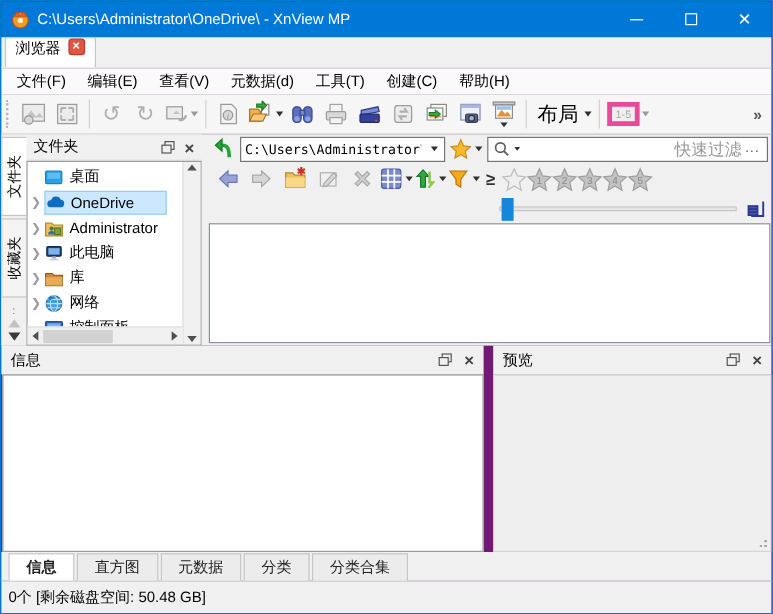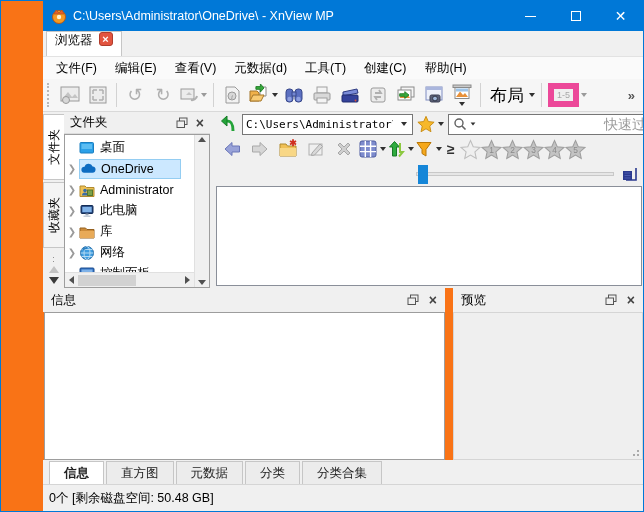--- a/index.html
+++ b/index.html
@@ -1,17 +1,17 @@
 <!DOCTYPE html>
 <html><head>
 <meta charset="utf-8">
 <style>
   * { margin:0; padding:0; box-sizing:border-box; }
   html,body { width:644px; height:512px; font-family:"Liberation Sans",sans-serif; font-size:12px; color:#000; }
-  .window { position:relative; width:644px; height:512px; border:1px solid #0078d7; background:#f97316; display:flex; flex-direction:column; overflow:hidden;padding-left:42px; }
+  .window { position:relative; width:644px; height:512px; border:1px solid #0078d7; background:#701a75; display:flex; flex-direction:column; overflow:hidden; }
 
   
   .titlebar { height:30px; background:#0078d7; display:flex; align-items:center; flex-shrink:0; }
   .titlebar .logo { width:16px; height:16px; margin:0 6px 0 8px; }
   .titlebar .title { color:#fff; font-size:12.5px; flex:1; white-space:nowrap; overflow:hidden; }
   .wbtns { display:flex; height:30px; }
   .wbtn { width:45px; height:30px; display:flex; align-items:center; justify-content:center; color:#fff; }
   .min-glyph { width:11px; height:1px; background:#fff; }
   .max-glyph { width:10px; height:10px; border:1px solid #fff; }
   .close-glyph { font-size:14px; line-height:1; }
@@ -27,21 +27,21 @@
 
   
   .toolbar { height:33px; background:#f6f6f6; border-bottom:1px solid #d9d9d9; display:flex; align-items:center; flex-shrink:0; padding:0 2px; }
   .tb-handle { width:6px; height:24px; border-left:2px dotted #b8b8b8; margin:0 3px 0 2px; }
   .tbtn { height:28px; min-width:28px; display:flex; align-items:center; justify-content:center; gap:2px; padding:0 2px; }
   .tb-sep { width:1px; height:24px; background:#d2d2d2; margin:0 4px; }
   .caret { width:0; height:0; border-left:3.5px solid transparent; border-right:3.5px solid transparent; border-top:4px solid #303030; }
   .caret.gray { border-top-color:#9a9a9a; }
   .glyph-gray { color:#b0b0b0; font-size:18px; line-height:1; }
   .tb-label { font-size:17px; padding:0 3px; }
-  .range-box { border:6px solid #ec4899; background:#efefef; color:#a8a8a8; font-size:9px; padding:1px 3px; }
+  .range-box { border:4px solid #ec4899; background:#efefef; color:#a8a8a8; font-size:9px; padding:1px 3px; }
   .overflow-btn { margin-left:auto; margin-right:6px; color:#555; font-size:13px; font-weight:bold; }
 
   
   .main { flex:1; display:flex; background:#f0f0f0; min-height:0; }
   .side-strip { width:21px; display:flex; flex-direction:column; align-items:stretch; background:#f0f0f0; }
   .vtab { position:relative; height:66px; border:1px solid #c6c6c6; border-right:none; margin-top:2px; background:#f4f4f4; }
   .vtab.active { background:#fff; }
   .vtab span { position:absolute; left:50%; top:50%; transform:translate(-50%,-50%) rotate(-90deg); white-space:nowrap; font-size:12px; }
   .strip-spin { margin-top:auto; display:flex; flex-direction:column; align-items:center; gap:4px; padding-bottom:4px; }
   .dots { color:#808080; font-size:9px; line-height:6px; }

